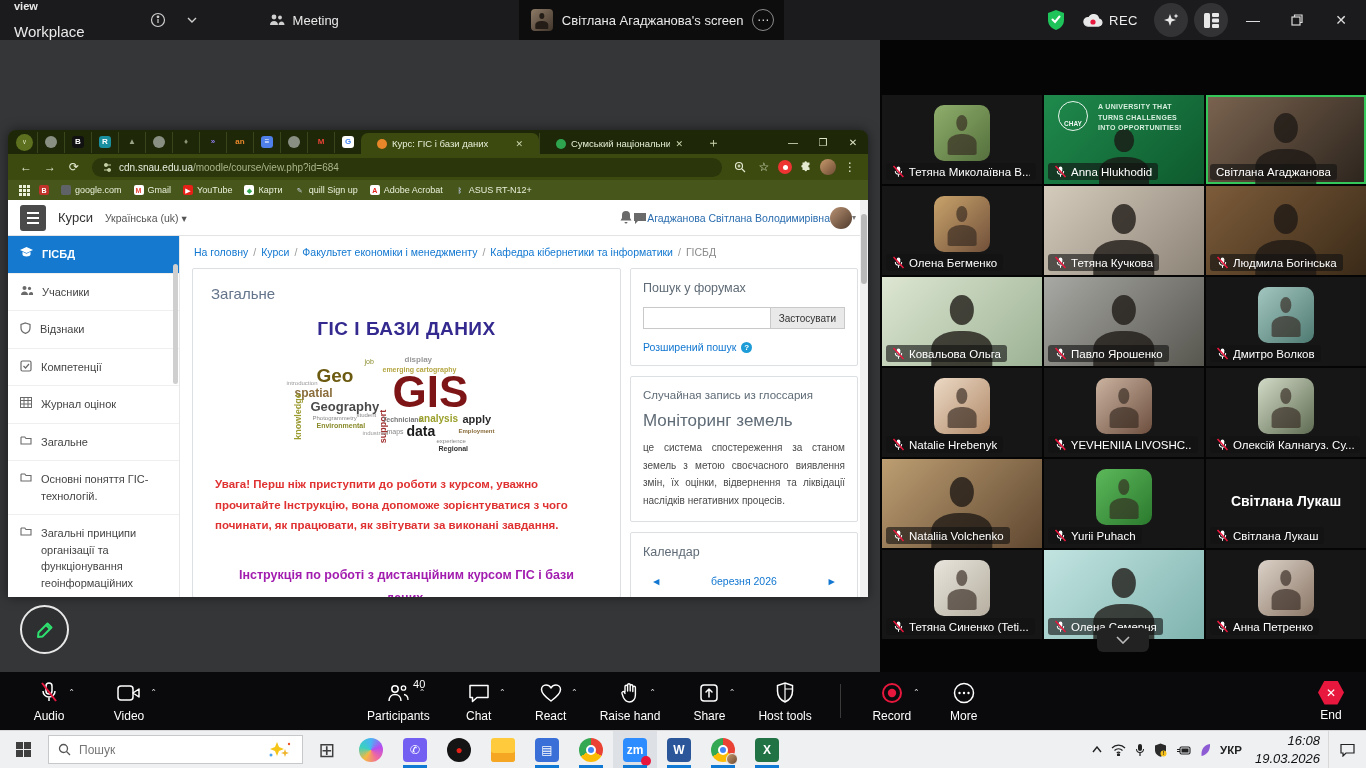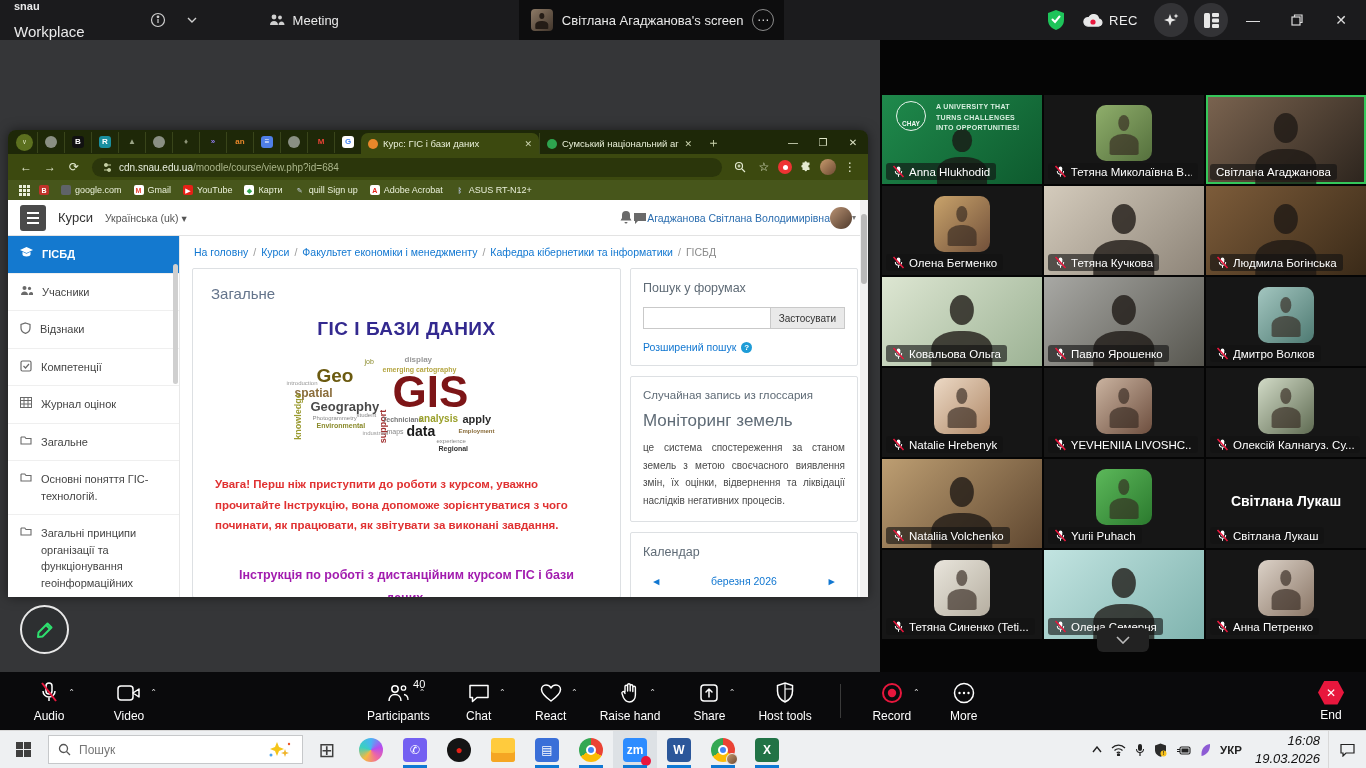--- a/index.html
+++ b/index.html
@@ -36,21 +36,21 @@
   
   #browser{position:absolute;left:8px;top:90px;width:860px;height:467px;border-radius:8px 8px 0 0;
     overflow:hidden;box-shadow:0 0 12px rgba(0,0,0,.5);}
   .tabstrip{height:24px;background:#1e2808;display:flex;align-items:flex-end;padding-left:6px;}
   .tab-search{width:17px;height:17px;border-radius:50%;background:#5c701f;margin:0 4px 3px 2px;
     display:flex;align-items:center;justify-content:center;color:#e6eccc;font-size:9px;}
   .pinned{display:flex;align-items:center;height:24px;}
   .pinned-tab{width:27px;height:21px;display:flex;align-items:center;justify-content:center;border-left:1px solid #39451a;}
   .pt-ic{width:12px;height:12px;border-radius:3px;display:flex;align-items:center;justify-content:center;
     font-size:8px;font-weight:bold;line-height:1;}
-  .btab{height:21px;display:flex;align-items:center;gap:5px;padding:0 7px;font-size:9.5px;color:#e7edd6;}
+  .btab{height:21px;display:flex;align-items:center;gap:5px;padding:0 16px;font-size:9.5px;color:#e7edd6;}
   .btab.active{background:#3c490f;border-radius:7px 7px 0 0;width:178px;}
   .btab.inactive{width:160px;border-left:1px solid #39451a;}
   .btab .t-ic{width:10px;height:10px;border-radius:50%;flex:none;}
   .btab .t-title{white-space:nowrap;overflow:hidden;flex:1;}
   .btab .t-x{color:#cdd6b0;font-size:9px;flex:none;}
   .newtab-btn{color:#cdd6b0;font-size:13px;margin:0 0 2px 8px;}
   .tab-winctl{margin-left:auto;display:flex;align-items:center;height:24px;}
   .tab-winctl span{width:30px;height:24px;display:flex;align-items:center;justify-content:center;color:#dfe6c8;font-size:10px;}
   .btoolbar{height:26px;background:#3c490f;display:flex;align-items:center;gap:4px;padding:0 8px;color:#dfe6c8;}
   .nav-ic{width:20px;height:20px;display:flex;align-items:center;justify-content:center;font-size:12px;color:#e4ead0;}
@@ -171,21 +171,21 @@
   .tray{margin-left:auto;display:flex;align-items:center;gap:9px;padding-right:4px;color:#222;}
   .tray .titem{font-size:12px;display:flex;align-items:center;}
   .clock{text-align:right;font-size:13px;line-height:1.35;color:#111;margin:8px 4px;font-style:italic;}
   .action{width:38px;border-left:1px solid #d8d8d8;display:flex;align-items:center;justify-content:center;}
 </style>
 </head>
 <body>
 
 <div id="titlebar">
   <div class="zlogo">
-    <div class="l1">snau</div>
+    <div class="l1">view</div>
     <div class="l2">Workplace</div>
   </div>
   <div class="tb-iconbtn" style="margin-left:56px;">
     <svg width="16" height="16" viewBox="0 0 16 16" fill="none" stroke="#cfcfcf" stroke-width="1.2">
       <circle cx="8" cy="8" r="6.5"></circle>
         <line x1="8" y1="7" x2="8" y2="11"></line>
         <circle cx="8" cy="4.8" r="0.8" fill="#cfcfcf"></circle>
       </svg>
   </div>
   <div class="tb-iconbtn">
@@ -561,54 +561,54 @@
     <div id="pencil-btn">
       <svg width="22" height="22" viewBox="0 0 22 22" fill="none" stroke="#2ee06e" stroke-width="2" stroke-linejoin="round">
         <path d="M13.5 4.5 L17.5 8.5 L8.5 17.5 L4 18 L4.5 13.5 Z"></path>
           <path d="M12 6 L16 10"></path>
         </svg>
     </div>
   </div>
 
   <div id="filmstrip">
     <div id="tiles">
+        <div class="tile">
+          <span class="avbox" style="background: linear-gradient(135deg, rgb(143, 174, 107), rgb(85, 112, 61));">
+            <span class="sil" style="left: 50%; top: 10px; transform: translateX(-50%); width: 30px; height: 40px; --sc: rgba(52,40,32,.65);"></span>
+          </span>
+          <span class="tile-label">
+            <span style="display: flex;">
+              <svg width="13" height="13" viewBox="0 0 13 13">
+                <rect x="4.7" y="1.5" width="3.6" height="6" rx="1.8" fill="#fff"></rect>
+                <path d="M2.8 6 a3.7 3.7 0 0 0 7.4 0 h-1 a2.7 2.7 0 0 1 -5.4 0z" fill="#fff"></path>
+                <rect x="6" y="9.5" width="1" height="2.3" fill="#fff"></rect>
+                <line x1="1.5" y1="1" x2="11.5" y2="12" stroke="#e8173d" stroke-width="1.6"></line>
+              </svg>
+            </span>
+            <span>Тетяна Миколаївна В...</span>
+          </span>
+        </div>
         <div class="tile" style="background: linear-gradient(135deg, rgb(31, 138, 76), rgb(14, 90, 46));">
           <span class="sil" style="left: 50%; top: 34px; transform: translateX(-50%); width: 52px; height: 58px; --sc: rgba(25,30,24,.85);"></span>
           <span class="chau-logo">CHAY</span>
           <span class="banner-lines">
             <div>A UNIVERSITY THAT</div>
             <div>TURNS CHALLENGES</div>
             <div>INTO OPPORTUNITIES!</div>
           </span>
           <span class="tile-label">
             <span style="display: flex;">
               <svg width="13" height="13" viewBox="0 0 13 13">
                 <rect x="4.7" y="1.5" width="3.6" height="6" rx="1.8" fill="#fff"></rect>
                 <path d="M2.8 6 a3.7 3.7 0 0 0 7.4 0 h-1 a2.7 2.7 0 0 1 -5.4 0z" fill="#fff"></path>
                 <rect x="6" y="9.5" width="1" height="2.3" fill="#fff"></rect>
                 <line x1="1.5" y1="1" x2="11.5" y2="12" stroke="#e8173d" stroke-width="1.6"></line>
               </svg>
             </span>
             <span>Anna Hlukhodid</span>
-          </span>
-        </div>
-        <div class="tile">
-          <span class="avbox" style="background: linear-gradient(135deg, rgb(143, 174, 107), rgb(85, 112, 61));">
-            <span class="sil" style="left: 50%; top: 10px; transform: translateX(-50%); width: 30px; height: 40px; --sc: rgba(52,40,32,.65);"></span>
-          </span>
-          <span class="tile-label">
-            <span style="display: flex;">
-              <svg width="13" height="13" viewBox="0 0 13 13">
-                <rect x="4.7" y="1.5" width="3.6" height="6" rx="1.8" fill="#fff"></rect>
-                <path d="M2.8 6 a3.7 3.7 0 0 0 7.4 0 h-1 a2.7 2.7 0 0 1 -5.4 0z" fill="#fff"></path>
-                <rect x="6" y="9.5" width="1" height="2.3" fill="#fff"></rect>
-                <line x1="1.5" y1="1" x2="11.5" y2="12" stroke="#e8173d" stroke-width="1.6"></line>
-              </svg>
-            </span>
-            <span>Тетяна Миколаївна В...</span>
           </span>
         </div>
         <div class="tile active" style="background: linear-gradient(135deg, rgb(123, 100, 80), rgb(44, 36, 29));">
           <span class="sil" style="left: 50%; top: 18px; transform: translateX(-50%); width: 64px; height: 74px; --sc: rgba(30,24,20,.78);"></span>
           <span class="tile-label">
             <span>Світлана Агаджанова</span>
           </span>
         </div>
         <div class="tile">
           <span class="avbox" style="background: linear-gradient(135deg, rgb(201, 163, 107), rgb(113, 80, 58));">

